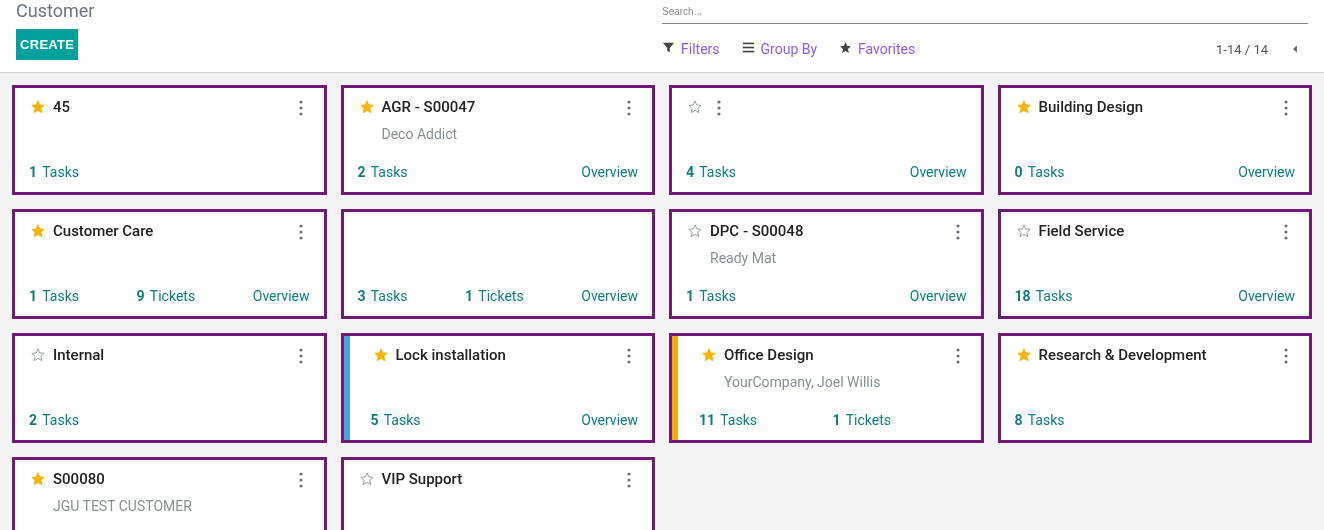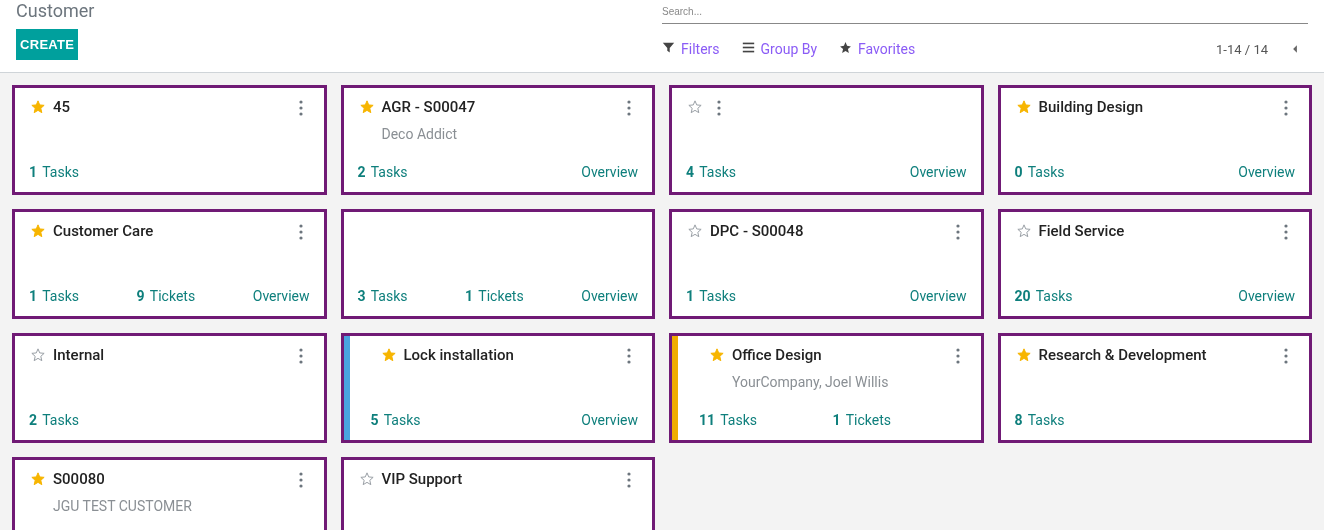--- a/index.html
+++ b/index.html
@@ -23,21 +23,21 @@
 
   .divider { height:1px; background:#cfd4d8; margin:0; border:none; }
 
   .board { background:#f3f3f3; padding:12px 12px 20px 12px; display:grid; grid-template-columns: repeat(4, 1fr); gap:14px; }
 
   .card { background:#fff; border:3px solid #701a75; min-height:110px; display:flex; flex-direction:column; position:relative; }
   .card .edgebar { width:6px; position:absolute; left:0; top:0; bottom:0; display:none; }
   .card.edge-blue .edgebar { display:block; background:#4aa3df; }
   .card.edge-yellow .edgebar { display:block; background:#f0ad00; }
   .card-inner { padding:10px 14px 0 14px; display:flex; flex-direction:column; flex:1 1 auto; }
-  .card.edge-blue .card-inner, .card.edge-yellow .card-inner { padding-left:36px; }
+  .card.edge-blue .card-inner, .card.edge-yellow .card-inner { padding-left:28px; }
   .card-head { display:flex; align-items:flex-start; }
   .star { width:18px; height:18px; display:inline-flex; align-items:center; justify-content:center; cursor:pointer; margin-right:6px; flex:0 0 auto; }
   .star svg { width:16px; height:16px; }
   .star.on svg { fill:#f7b500; stroke:#f7b500; }
   .star.off svg { fill:none; stroke:#9aa0a6; }
   .card-title { font-size:15px; color:#222; font-weight:500; flex:1 1 auto; line-height:1.3; }
   .kebab { width:18px; height:24px; display:inline-flex; align-items:center; justify-content:center; cursor:pointer; flex:0 0 auto; }
   .kebab svg { width:4px; height:16px; fill:#6c757d; }
   .card-sub { font-size:14px; color:#8a8f94; margin:4px 0 0 24px; }
 
@@ -266,20 +266,21 @@
         <span class="kebab">
           <span>
             <svg viewBox="0 0 4 16">
                 <circle cx="2" cy="2" r="1.6"></circle>
                 <circle cx="2" cy="8" r="1.6"></circle>
                 <circle cx="2" cy="14" r="1.6"></circle>
               </svg>
           </span>
         </span>
       </div>
+      <div class="card-sub">Ready Mat</div>
     </div>
     <div class="card-foot">
       <span class="foot-left link"><strong>1</strong><span> Tasks</span></span>
       <span class="foot-mid link" style="visibility: hidden;"></span>
       <span class="foot-right overview">Overview</span>
     </div>
   </div>
     <div class="card">
 
     <div class="card-inner">
@@ -296,21 +297,21 @@
                 <circle cx="2" cy="2" r="1.6"></circle>
                 <circle cx="2" cy="8" r="1.6"></circle>
                 <circle cx="2" cy="14" r="1.6"></circle>
               </svg>
           </span>
         </span>
       </div>
 
     </div>
     <div class="card-foot">
-      <span class="foot-left link"><strong>20</strong><span> Tasks</span></span>
+      <span class="foot-left link"><strong>18</strong><span> Tasks</span></span>
       <span class="foot-mid link" style="visibility: hidden;"></span>
       <span class="foot-right overview">Overview</span>
     </div>
   </div>
     <div class="card">
 
     <div class="card-inner">
       <div class="card-head">
         <span class="star off">
           <svg viewBox="0 0 24 24" stroke-width="1.5">

